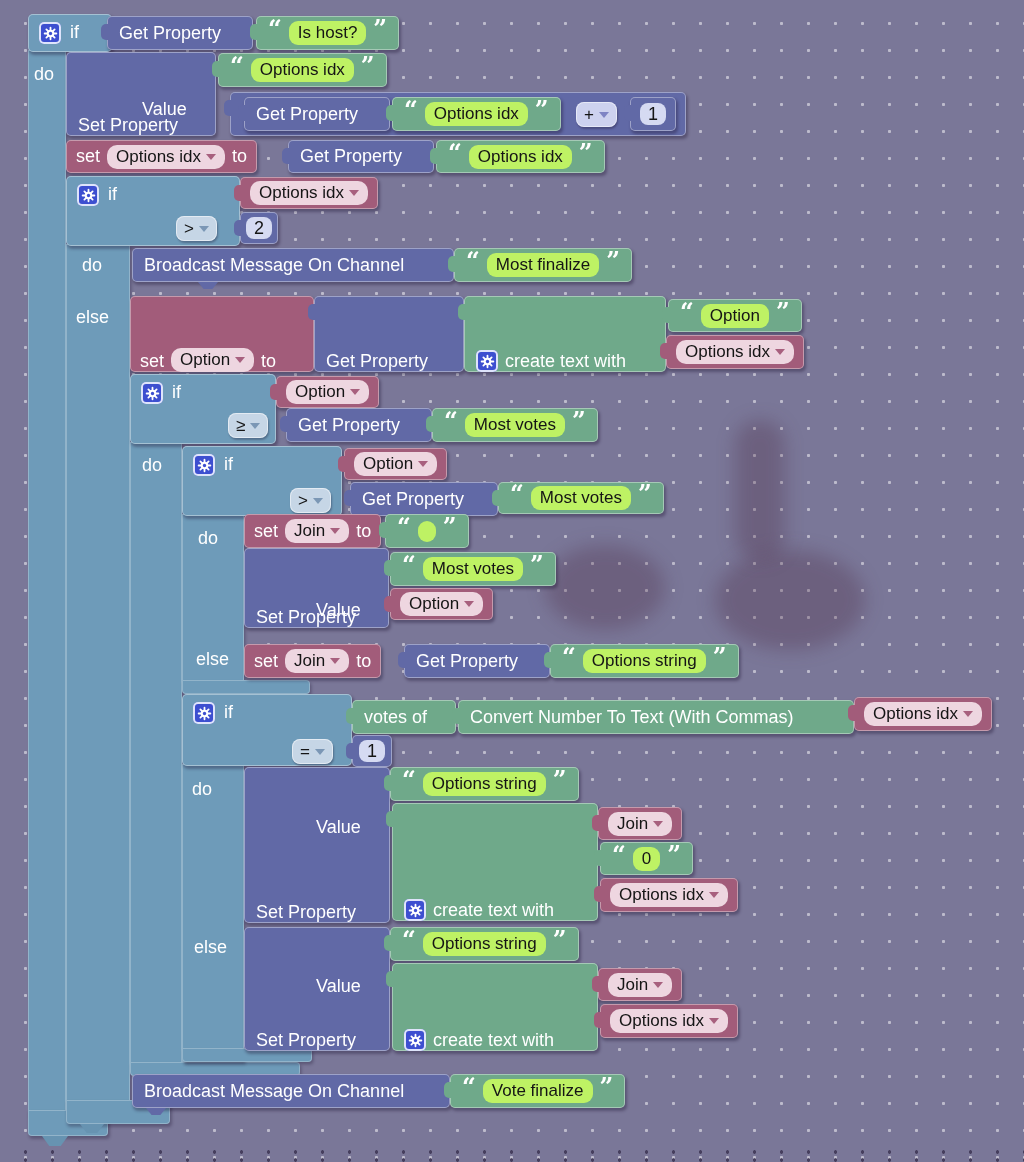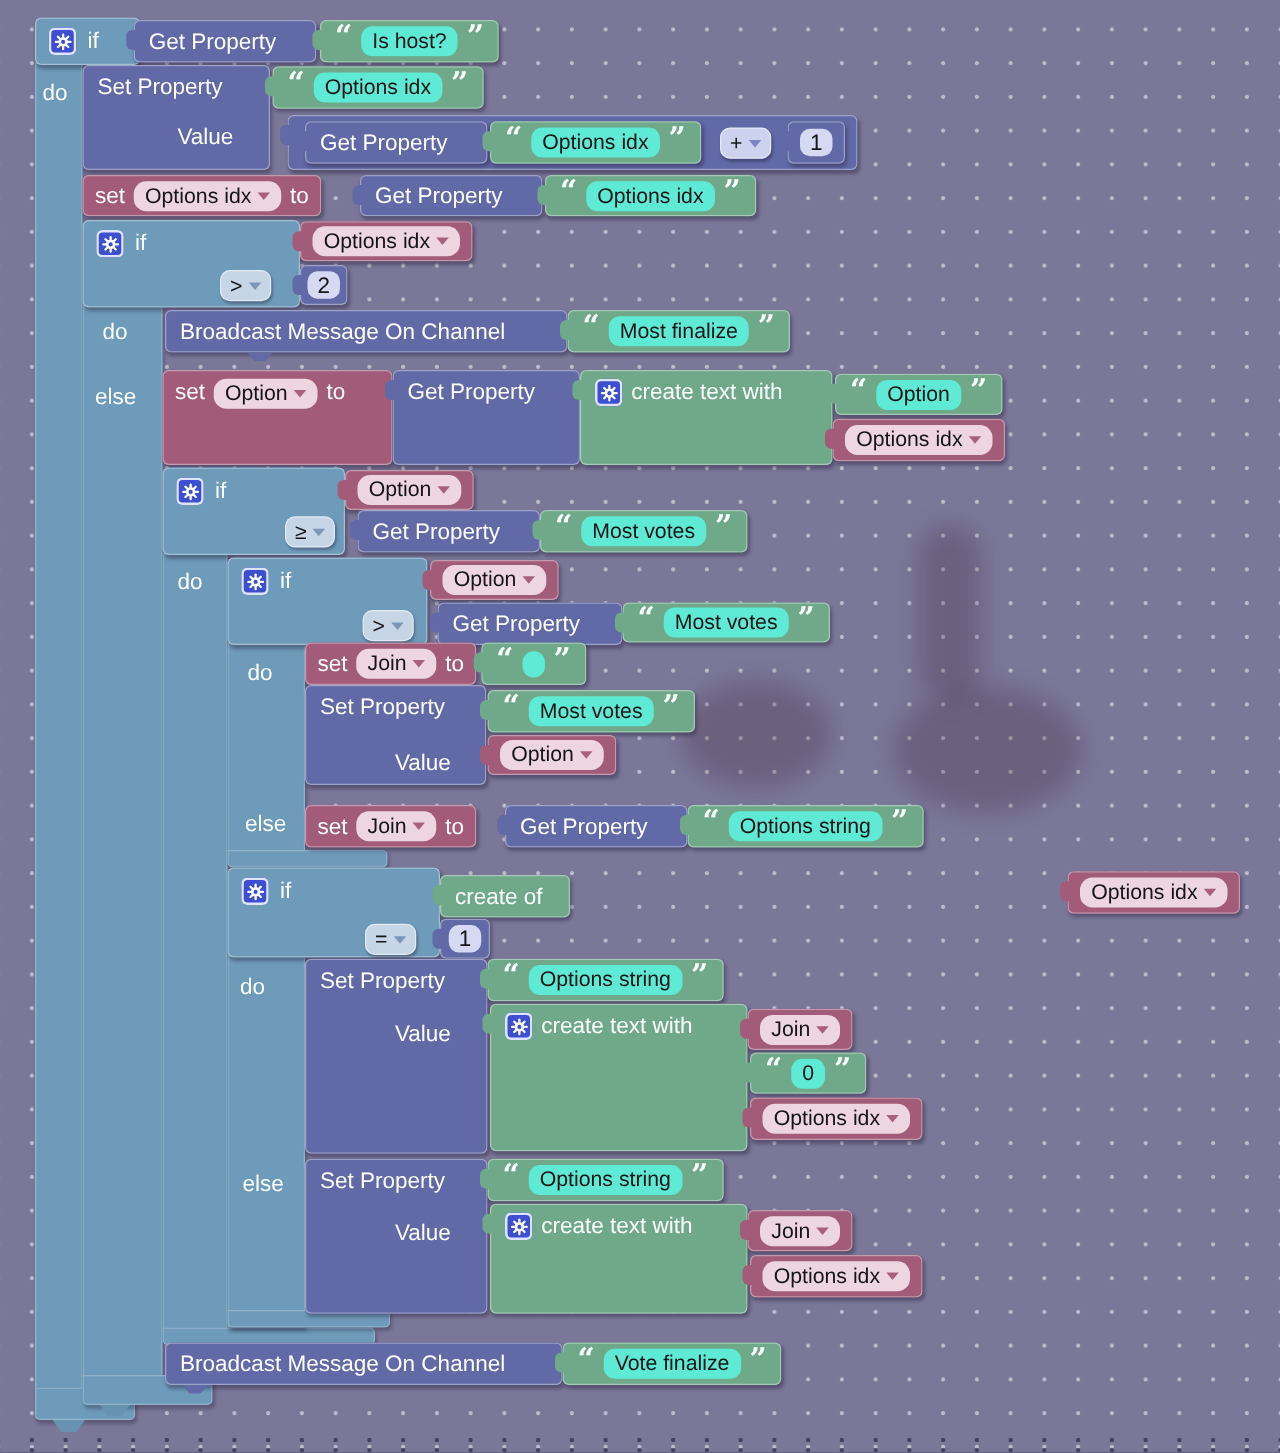--- a/index.html
+++ b/index.html
@@ -8,29 +8,29 @@
   #ws{position:relative;width:1024px;height:1162px;overflow:hidden;background-color:#7a7798;
       background-image:radial-gradient(circle,rgba(255,255,255,.5) 1.3px,rgba(255,255,255,0) 1.9px);
       background-size:27px 27px;background-position:12px 10px}
   .ghost{position:absolute;border-radius:50%;background:rgba(70,30,55,.26);filter:blur(9px)}
   .blk{position:absolute;display:inline-flex;align-items:center;gap:7px;border-radius:5px;padding:0 12px;
        box-shadow:inset 0 0 0 1px rgba(255,255,255,.38),1.5px 2.5px 3px rgba(25,15,45,.35);white-space:nowrap}
   .prop{background:#6169a6}
   .var{background:#a25c7a;padding:0 10px}
   .str{background:#6fa98a}
   .ifb{background:#6e9bb9}
-  .tall{align-items:flex-start;padding-top:7px}
+  .tall{align-items:flex-end;padding-top:7px}
   .topbar{align-items:flex-start;padding-top:8px;padding-left:11px;gap:9px}
   .num{justify-content:center;padding:0 6px}
   .sock::before{content:"";position:absolute;left:-6px;top:8px;width:9px;height:16px;border-radius:5px 0 0 5px;background-color:inherit}
   .t{color:#fff;font-size:18px;line-height:21px}
   .kw{position:absolute;color:#fff;font-size:18px;line-height:20px}
   .chip{display:inline-flex;align-items:center;gap:5px;border-radius:10px;padding:2px 9px;font-size:17px;color:#151515;line-height:20px}
   .vchip{background:#eed6e0}
-  .tchip{background:#5eead4;border-radius:9px}
+  .tchip{background:#bef264;border-radius:9px}
   .tchip.empty{min-width:16px;min-height:21px}
   .nchip{background:#d5daf2;border-radius:8px;padding:1px 8px;font-size:18px}
   .opchip{position:absolute;display:inline-flex;align-items:center;gap:5px;height:25px;border-radius:8px;background:#c6d6e6;
           padding:0 8px;font-size:17px;color:#151515;box-shadow:inset 0 0 0 1px rgba(255,255,255,.5),1px 2px 2px rgba(20,10,40,.3)}
   .pluschip{background:#cdd2ef}
   .arr{width:0;height:0;border-left:5px solid transparent;border-right:5px solid transparent;border-top:6px solid #000;display:inline-block}
   .va{border-top-color:#a8607e}
   .oa{border-top-color:#7b97b5}
   .pa{border-top-color:#7e84c4}
   .q{font-family:"DejaVu Serif",serif;font-size:24px;font-weight:bold;color:#fff;line-height:10px;transform:translateY(-4px)}
@@ -344,21 +344,24 @@
             <rect x="8.8" y="1" width="2.4" height="18" rx="1.2" transform="rotate(90 10 10)"></rect>
             <rect x="8.8" y="1" width="2.4" height="18" rx="1.2" transform="rotate(135 10 10)"></rect>
             <circle cx="10" cy="10" r="5"></circle>
           </g>
           <circle cx="10" cy="10" r="2.2" fill="#3d4fd0"></circle>
         </svg>
       </span>
     <span class="t">if</span>
   </div>
   <div class="blk str sock" style="left:352px;top:700px;width:104px;height:34px">
-    <span class="t">create of</span>
+    <span class="t">votes of</span>
+  </div>
+  <div class="blk str sock" style="left:458px;top:700px;width:396px;height:34px">
+    <span class="t">Convert Number To Text (With Commas)</span>
   </div>
   <div class="blk var sock" style="left:854px;top:697px;height:34px">
     <span class="chip vchip">
         <span>Options idx</span>
         <i class="arr va"></i>
       </span>
   </div>
   <div class="opchip" style="left:292px;top:739px">
     <span>=</span>
       <i class="arr oa"></i>

